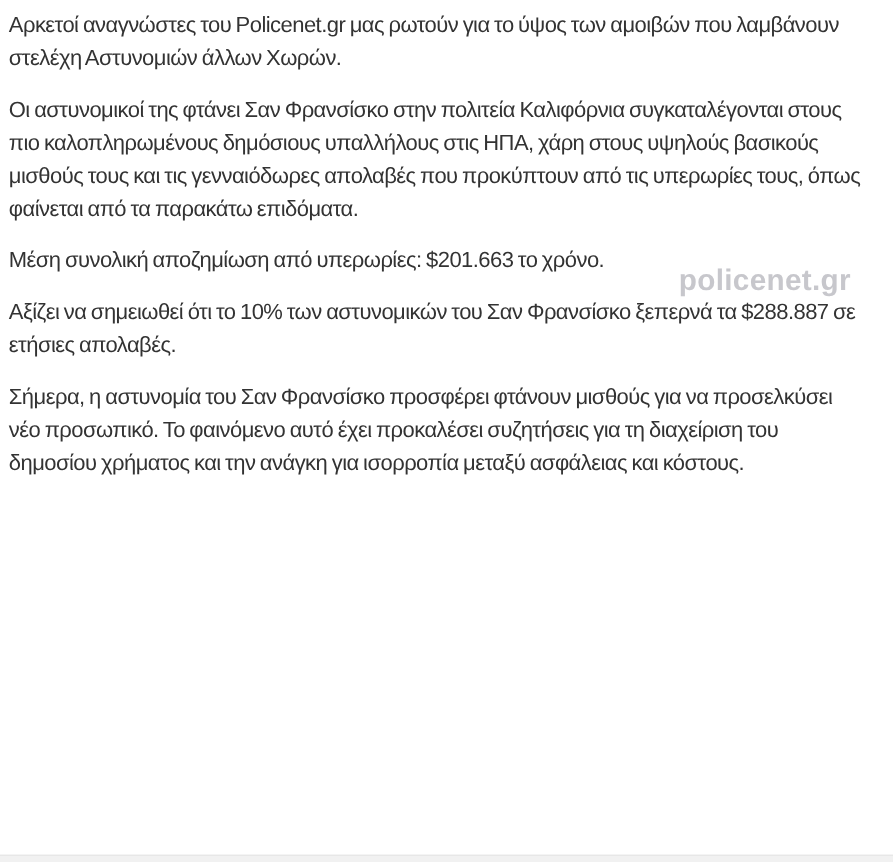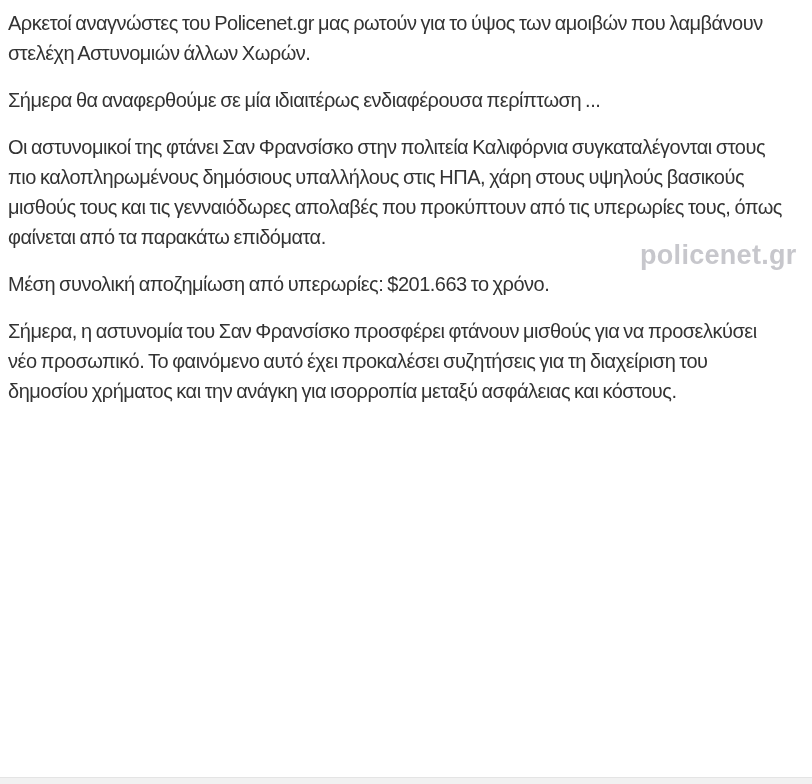--- a/index.html
+++ b/index.html
@@ -36,41 +36,41 @@
     color: var(--link-red);
     font-weight: bold;
     text-decoration: underline;
     text-decoration-thickness: 2px;
     text-underline-offset: 4px;
     cursor: pointer;
   }
   .watermark {
     position: absolute;
     top: 240px;
-    left: 640px;
+    left: 617px;
     color: var(--watermark);
     font-size: 27px;
     font-weight: bold;
     letter-spacing: 0.3px;
     pointer-events: none;
   }
   .footer-bar {
     position: absolute;
     left: 0; right: 0; bottom: 0;
     height: 7px;
     background: var(--footer-bar);
     border-top: 1px solid var(--footer-border);
   }
 </style>
 </head>
 <body>
 
 <div class="canvas">
   <article class="article">
       <p><span>Αρκετοί αναγνώστες του Policenet.gr μας ρωτούν για το ύψος των αμοιβών που λαμβάνουν στελέχη Αστυνομιών άλλων Χωρών.</span></p>
-      <p><span>Σήμερα θα αναφερθούμε σε μία ιδιαιτέρως ενδιαφέρουσα περίπτωση ...</span></p>
       <p><span>Οι αστυνομικοί της φτάνει </span><strong>Σαν Φρανσίσκο στην πολιτεία Καλιφόρνια</strong><span> συγκαταλέγονται στους πιο καλοπληρωμένους δημόσιους υπαλλήλους στις ΗΠΑ, χάρη στους υψηλούς βασικούς μισθούς τους και τις γενναιόδωρες απολαβές που προκύπτουν από τις υπερωρίες τους, όπως φαίνεται από τα παρακάτω επιδόματα.</span></p>
       <p><span>Μέση συνολική αποζημίωση από υπερωρίες: $201.663 το χρόνο.</span></p>
+      <p><span>Αξίζει να σημειωθεί ότι το 10% των αστυνομικών του Σαν Φρανσίσκο ξεπερνά τα $288.887 σε ετήσιες απολαβές.</span></p>
       <p><span>Σήμερα, </span><strong>η αστυνομία του Σαν Φρανσίσκο προσφέρει φτάνουν μισθούς για να προσελκύσει νέο προσωπικό.</strong><span> Το φαινόμενο αυτό έχει προκαλέσει συζητήσεις για τη διαχείριση του δημοσίου χρήματος και </span><strong>την ανάγκη για ισορροπία μεταξύ ασφάλειας και κόστους.</strong></p>
     </article>
   <div class="watermark">policenet.gr</div>
   <div class="footer-bar"></div>
 </div>
 
 </body></html>

